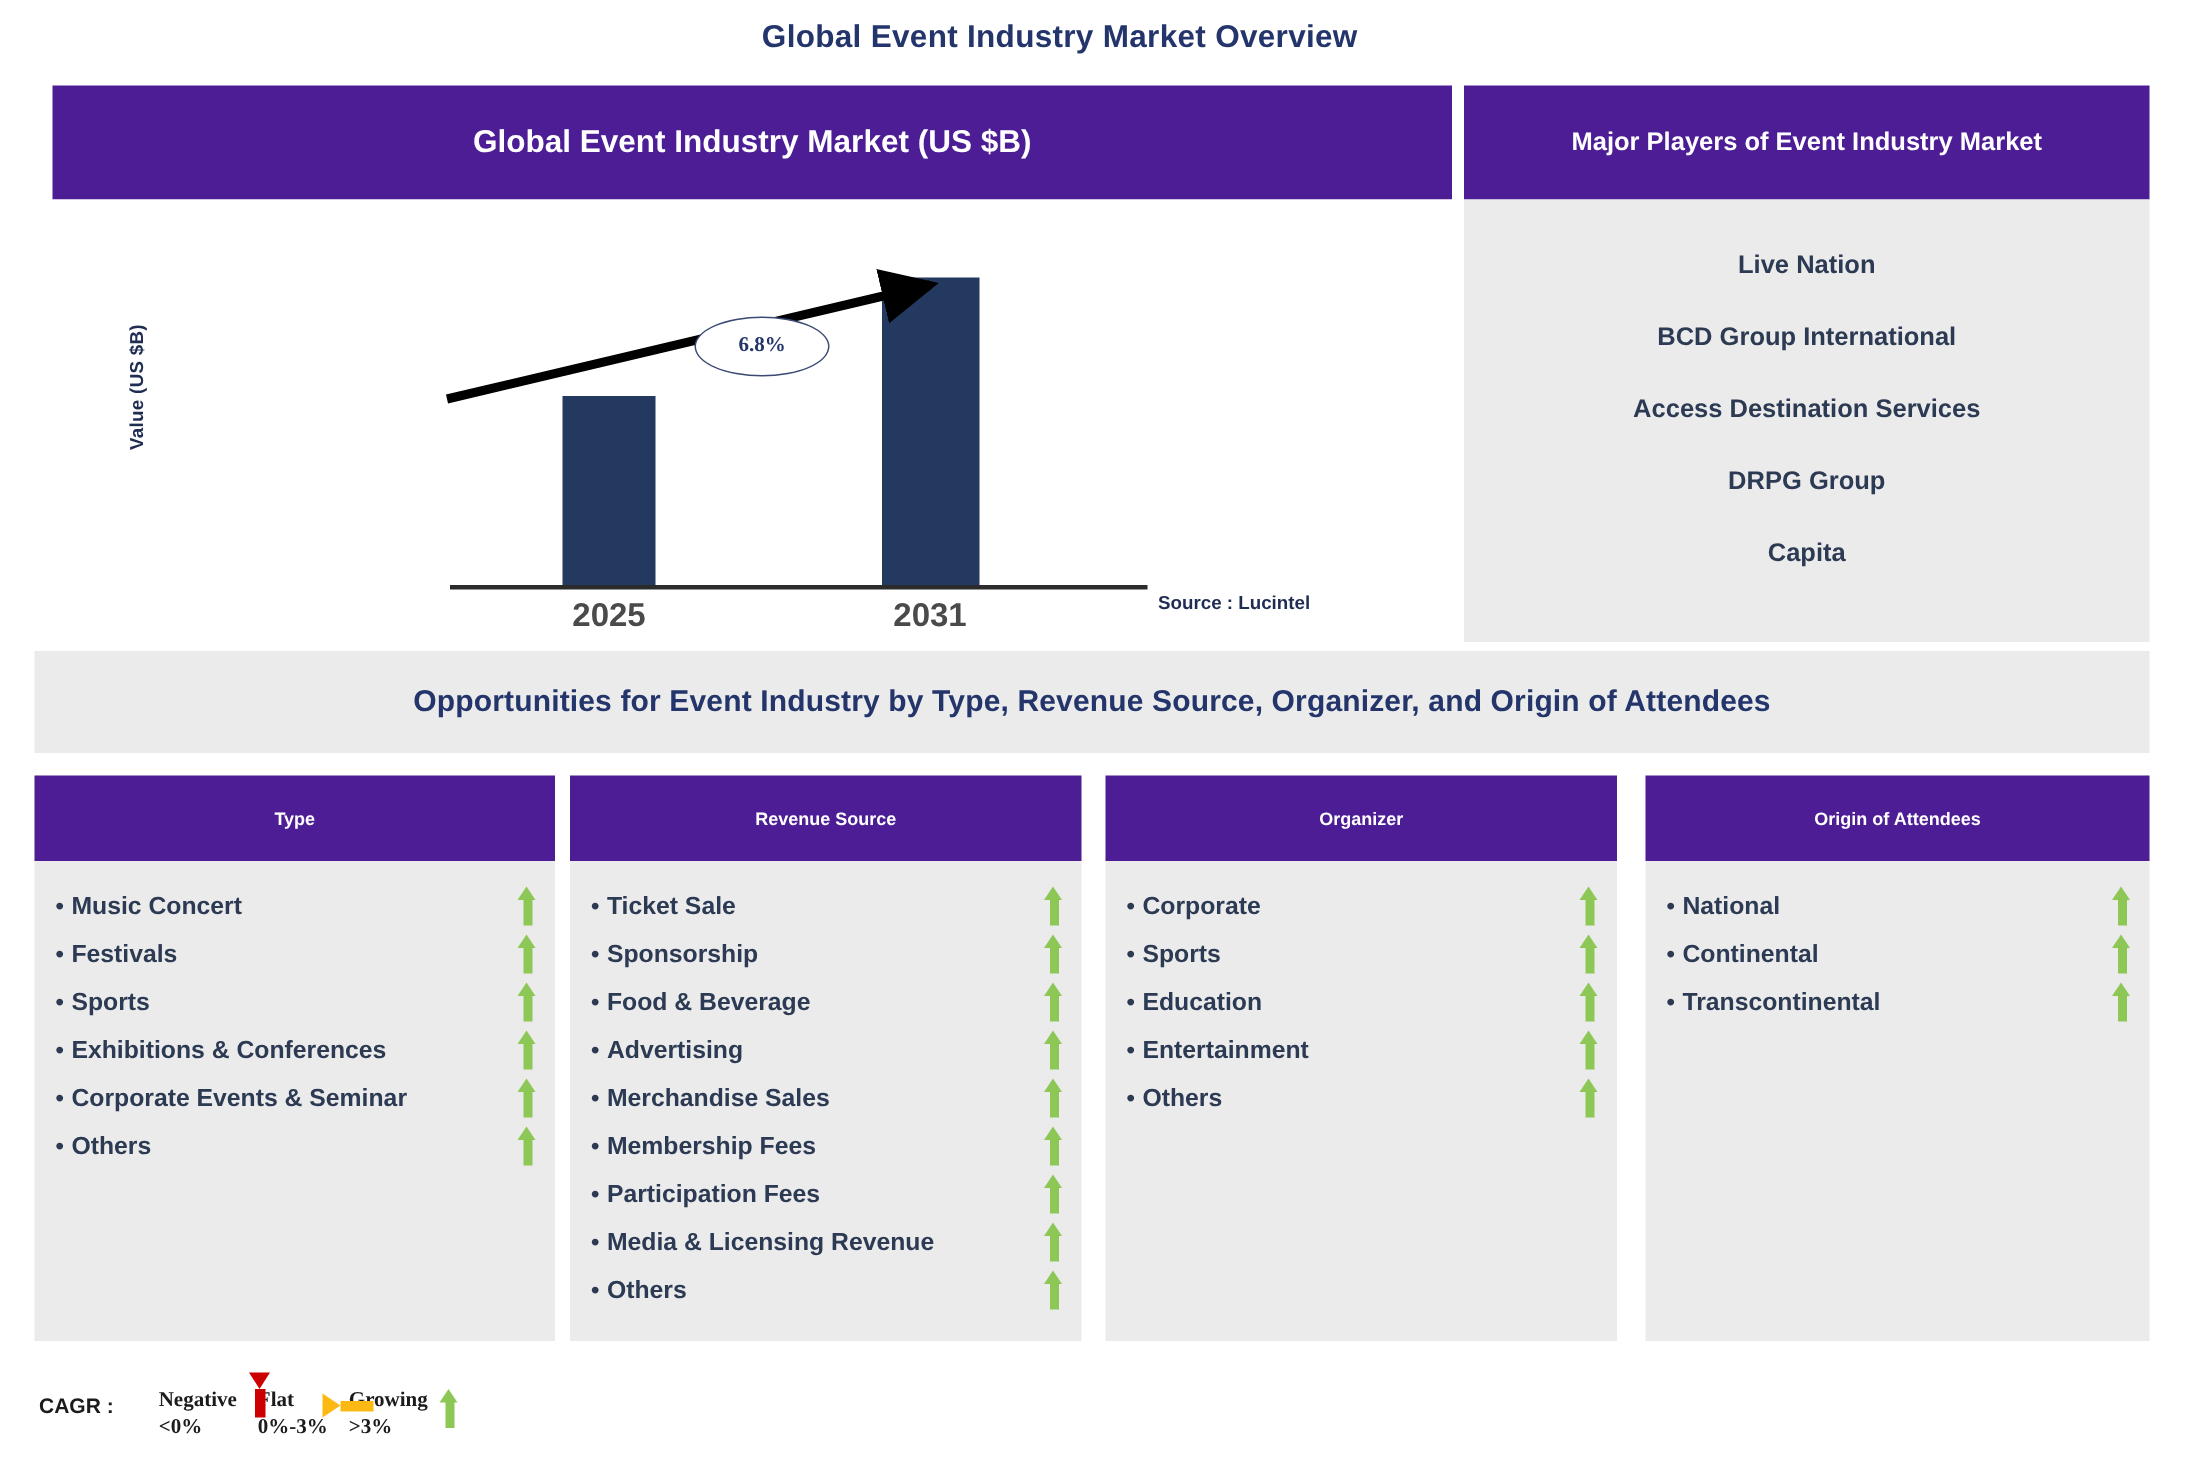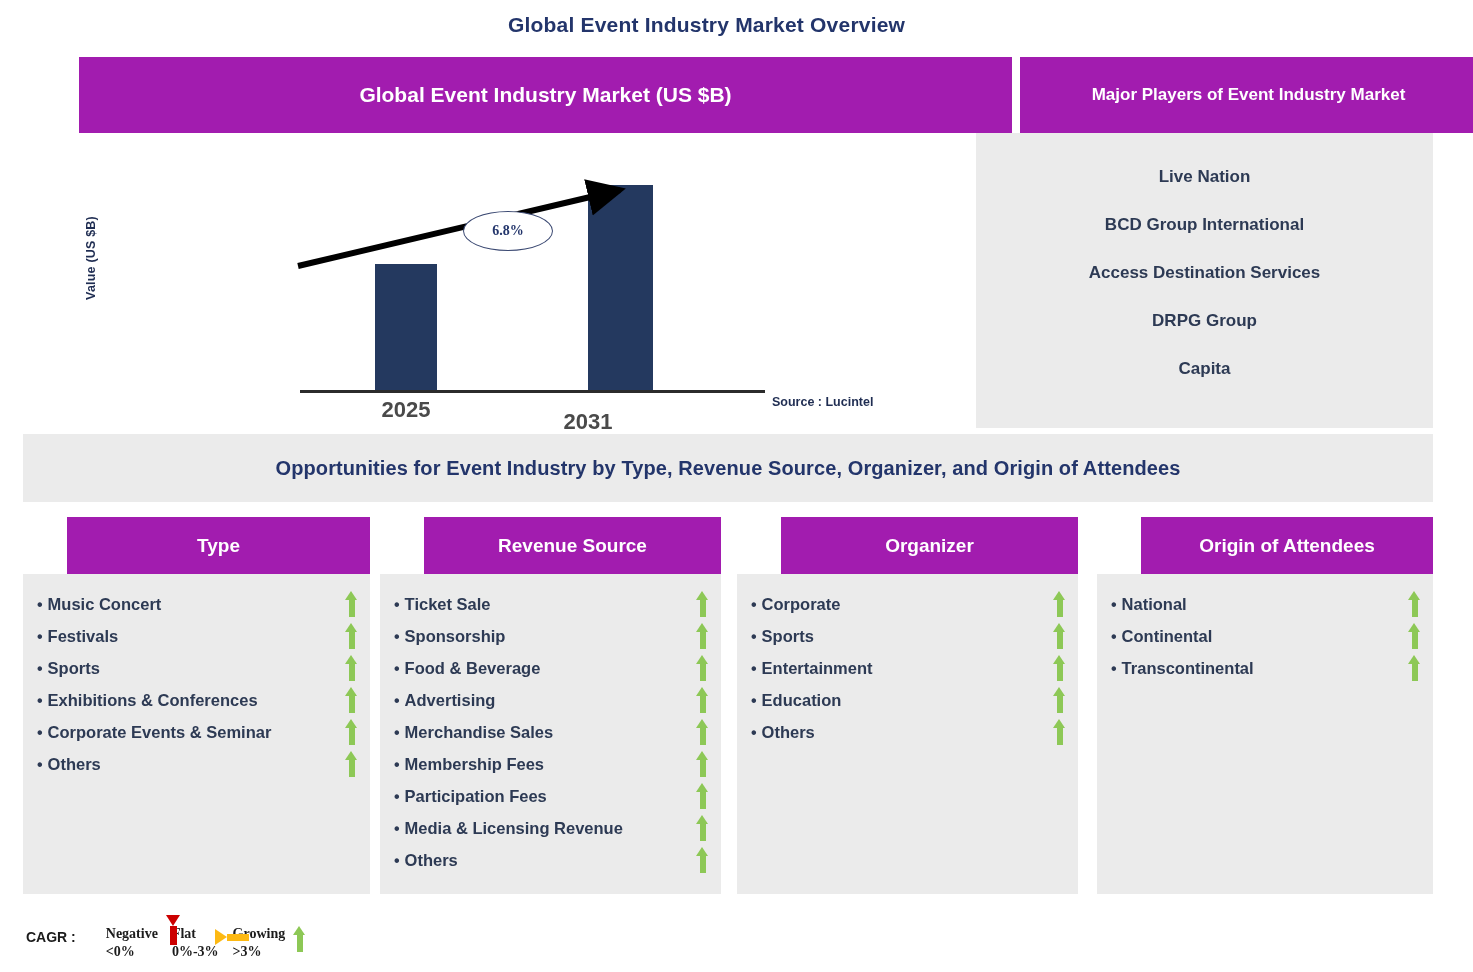--- a/index.html
+++ b/index.html
@@ -14,26 +14,25 @@
   
   .main-title {
     position: absolute; left: 0; top: 13px; width: 1413px;
     text-align: center;
     font-size: 21px; font-weight: bold; color: #23356b;
     letter-spacing: .2px;
   }
 
   
   .panel-head {
-    background: #a21caf;
+    background: #4c1d95;
     color: #ffffff;
     font-weight: bold;
     display: flex; align-items: center; justify-content: center;
     text-align: center;
-    margin-left: 44px;
   }
   .panel-body { background: #ebebeb; }
 
   
   .chart-head {
     position: absolute; left: 35px; top: 57px;
     width: 933px; height: 76px;
     font-size: 21px;
   }
   .chart-area {
@@ -56,21 +55,21 @@
     position: absolute; background: #24395f;
   }
   .bar-2025 { left: 340px; top: 131px; width: 62px; height: 126px; }
   .bar-2031 { left: 553px; top: 52px; width: 65px; height: 205px; }
   .tick-label {
     position: absolute; top: 264px;
     font-size: 22px; font-weight: bold; color: #4a4a4a;
     text-align: center; width: 90px;
   }
   .tick-2025 { left: 326px; }
-  .tick-2031 { left: 508px; margin-top: 12px; }
+  .tick-2031 { left: 540px; }
   .cagr-ellipse {
     position: absolute; left: 428px; top: 78px;
     width: 90px; height: 40px;
     border: 1.4px solid #3c4a73; border-radius: 50%;
     background: #ffffff;
     display: flex; align-items: center; justify-content: center;
     font-family: "Liberation Serif", serif;
     font-size: 14px; font-weight: bold; color: #23356b;
     z-index: 3;
   }
@@ -105,21 +104,21 @@
     display: flex; align-items: center; justify-content: center;
   }
   .opp-banner-text {
     font-size: 20px; font-weight: bold; color: #23356b;
     letter-spacing: .1px;
   }
 
   
   .col { position: absolute; top: 517px; }
   .col-head {
-    height: 57px; font-size: 19px;
+    height: 57px; font-size: 12px;
   }
   .col-body {
     padding: 14px 0 10px 0;
     position: relative;
   }
   .li-row {
     display: flex; align-items: center;
     padding: 0 12px 0 14px;
     height: 32px;
   }
@@ -378,28 +377,28 @@
           </span>
       </div>
       <div class="li-row">
         <span class="li-text"><span class="bullet">•</span><span>Sports</span></span>
         <span class="arrow-up">
             <b></b>
             <i></i>
           </span>
       </div>
       <div class="li-row">
+        <span class="li-text"><span class="bullet">•</span><span>Education</span></span>
+        <span class="arrow-up">
+            <b></b>
+            <i></i>
+          </span>
+      </div>
+      <div class="li-row">
         <span class="li-text"><span class="bullet">•</span><span>Entertainment</span></span>
-        <span class="arrow-up">
-            <b></b>
-            <i></i>
-          </span>
-      </div>
-      <div class="li-row">
-        <span class="li-text"><span class="bullet">•</span><span>Education</span></span>
         <span class="arrow-up">
             <b></b>
             <i></i>
           </span>
       </div>
       <div class="li-row">
         <span class="li-text"><span class="bullet">•</span><span>Others</span></span>
         <span class="arrow-up">
             <b></b>
             <i></i>

